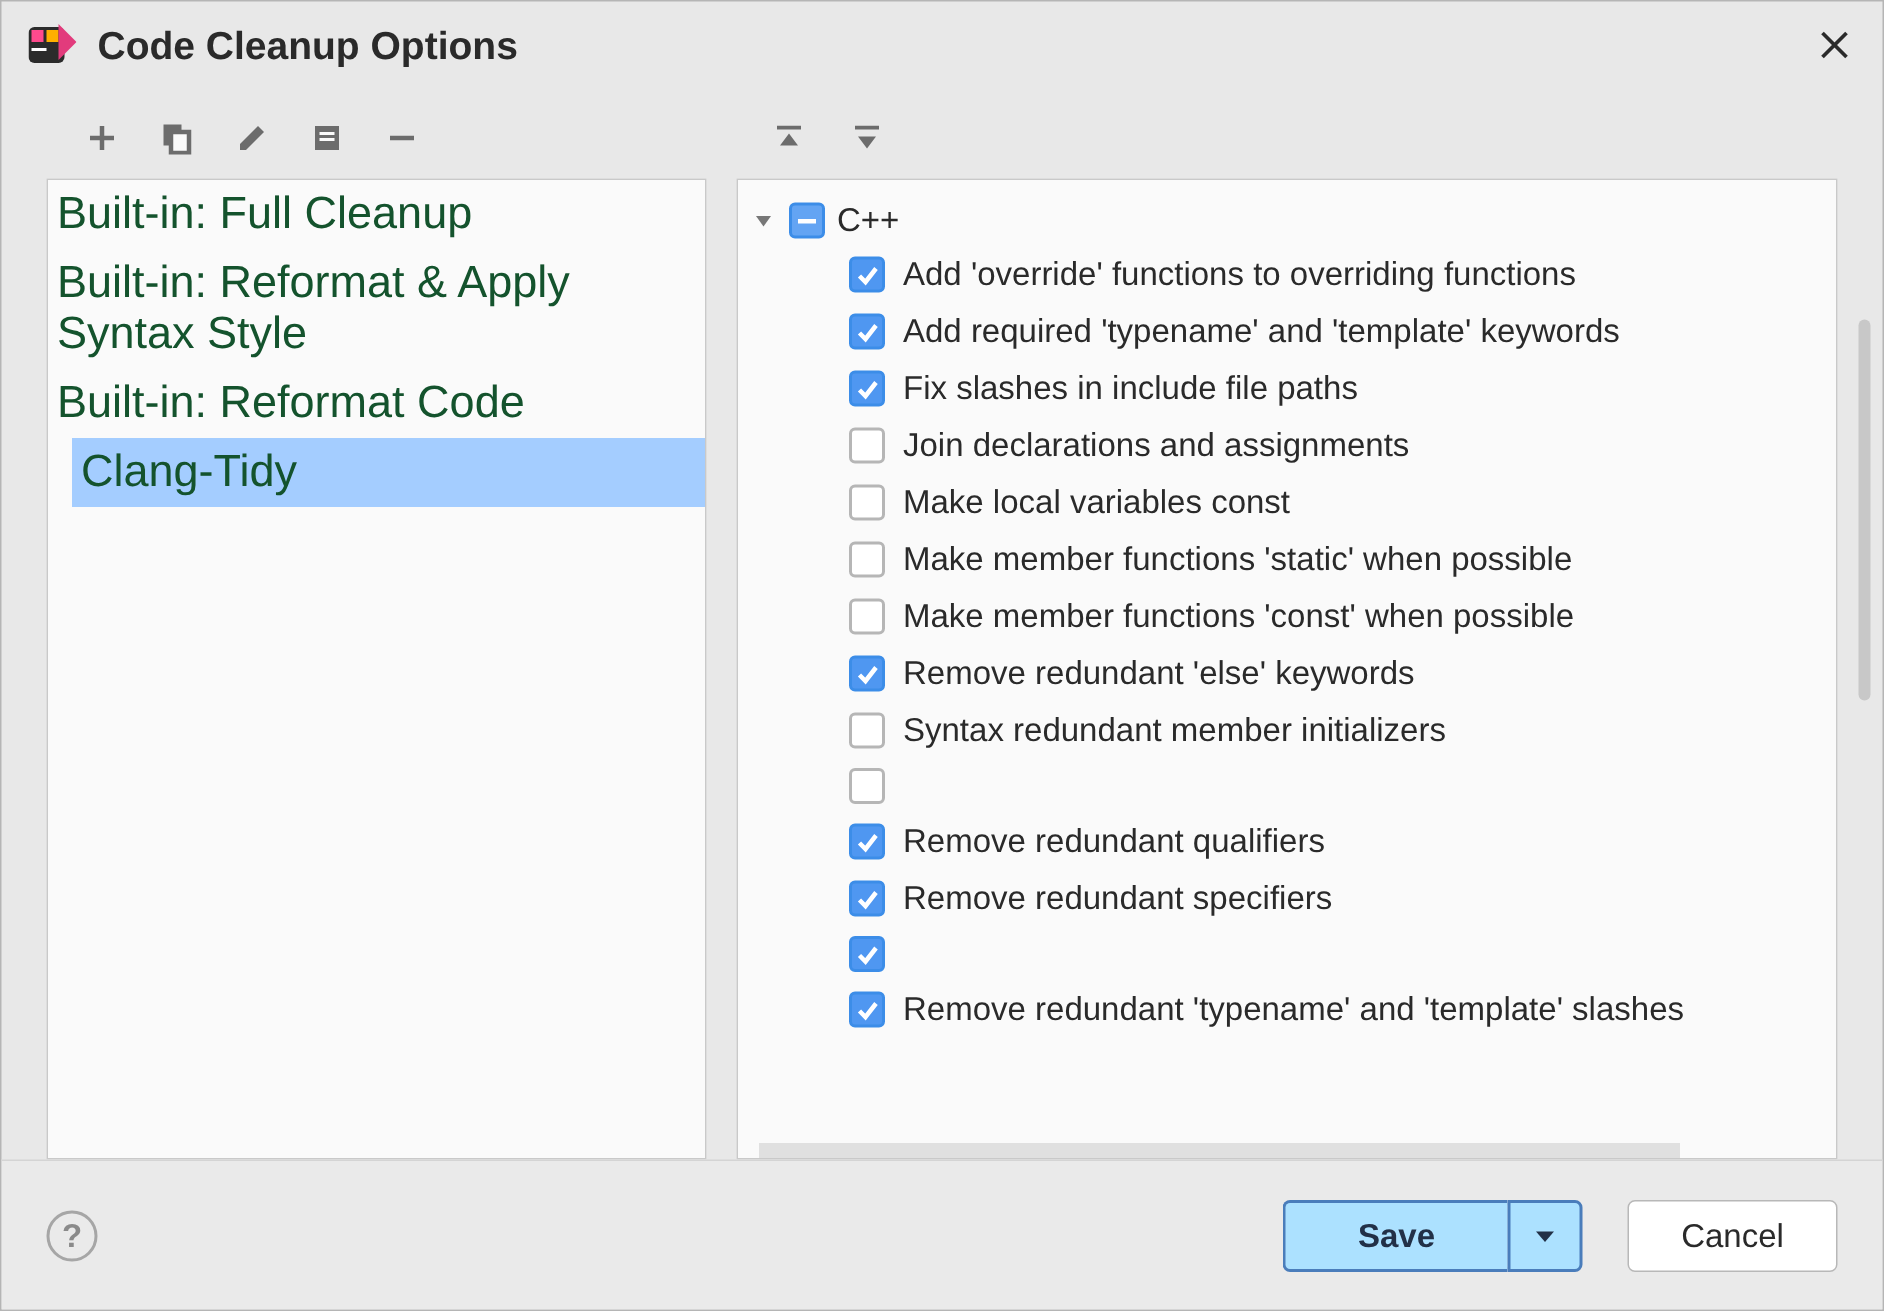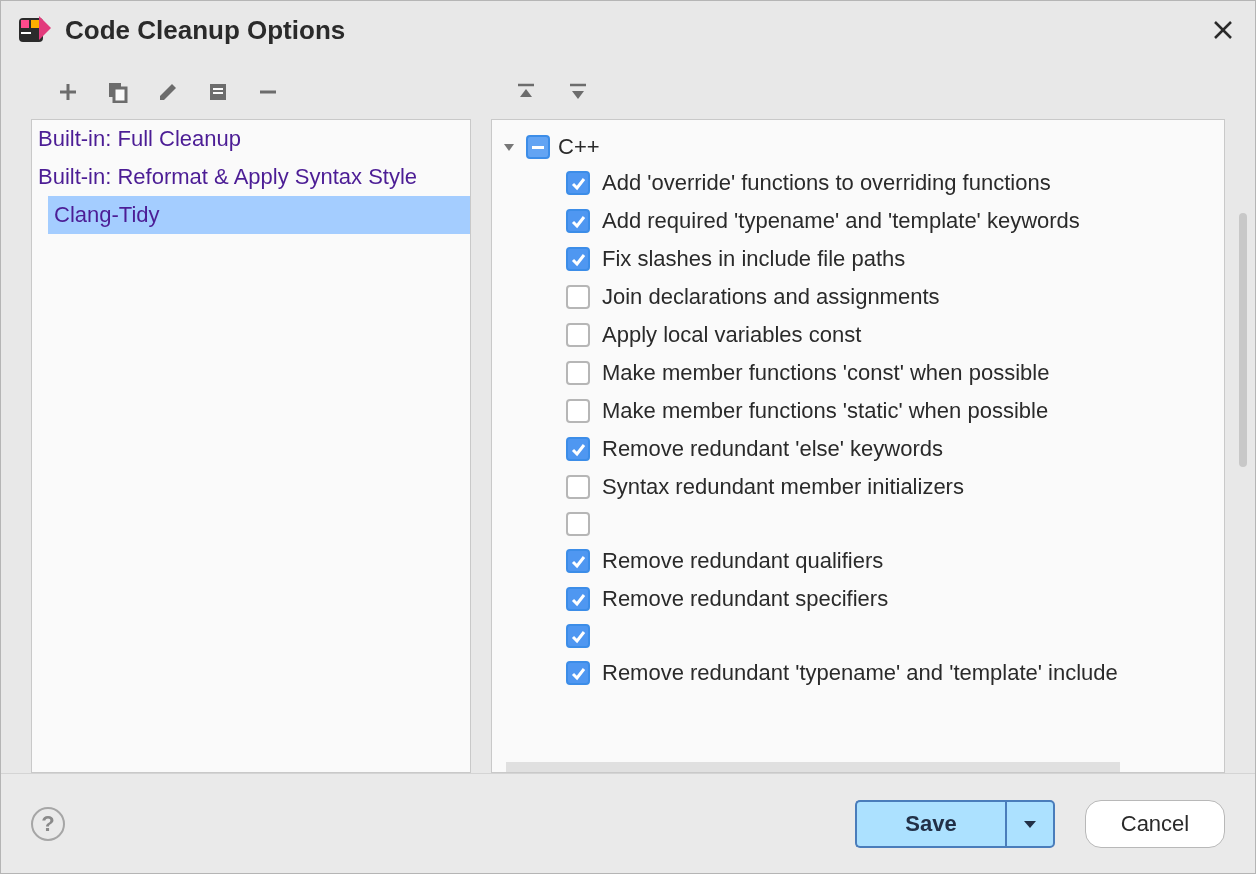--- a/index.html
+++ b/index.html
@@ -72,22 +72,22 @@
     cursor: pointer; color: #6c6c6c;
   }
   .panel {
     flex: 1;
     background: #fafafa;
     border: 1px solid #c9c9c9;
     overflow: hidden;
   }
   .profile-list {
     list-style: none;
-    font-size: 22px;
-    color: #4c1d95;
+    font-size: 30px;
+    color: #14532d;
   }
   .profile-list li {
     padding: 6px 6px;
     cursor: pointer;
   }
   .profile-list li.selected {
     background: #a4cdff;
     margin-left: 16px;
   }
   .tree {
@@ -155,21 +155,21 @@
     display:flex; align-items:center; justify-content:center;
     color: #8a8a8a;
     font-size: 22px;
     font-weight: bold;
     cursor: pointer;
   }
   .footer-spacer { flex: 1; }
   .btn {
     height: 48px;
     font-size: 22px;
-    border-radius: 16px;
+    border-radius: 5px;
     cursor: pointer;
     display: inline-flex; align-items:center; justify-content:center;
   }
   .save-group {
     display: flex;
     margin-right: 30px;
     border-radius: 23px;
   }
   .save-btn {
     width: 150px;
@@ -264,20 +264,21 @@
       <div class="tb-btn">
         <svg width="22" height="22" viewBox="0 0 22 22">
             <line x1="3" y1="11" x2="19" y2="11" stroke="#6c6c6c" stroke-width="3"></line>
           </svg>
       </div>
     </div>
     <div class="panel">
       <ul class="profile-list" id="profile-list">
           <li>Built-in: Full Cleanup</li>
           <li>Built-in: Reformat &amp; Apply Syntax Style</li>
+          <li>Built-in: Reformat Code</li>
           <li class="selected">Clang-Tidy</li>
         </ul>
     </div>
   </div>
 
   <div class="right-col">
     <div class="toolbar-right">
       <div class="tb-btn">
         <svg width="22" height="22" viewBox="0 0 22 22">
           <line x1="3" y1="4" x2="19" y2="4" stroke="#6c6c6c" stroke-width="2.5"></line>
@@ -328,31 +329,31 @@
                 </svg>
               </span>
               <span>Fix slashes in include file paths</span>
             </div>
             <div class="check-row">
               <span class="chk"></span>
               <span>Join declarations and assignments</span>
             </div>
             <div class="check-row">
               <span class="chk"></span>
-              <span>Apply local variables const</span>
+              <span>Make local variables const</span>
+            </div>
+            <div class="check-row">
+              <span class="chk"></span>
+              <span>Make member functions 'static' when possible</span>
             </div>
             <div class="check-row">
               <span class="chk"></span>
               <span>Make member functions 'const' when possible</span>
             </div>
             <div class="check-row">
-              <span class="chk"></span>
-              <span>Make member functions 'static' when possible</span>
-            </div>
-            <div class="check-row">
               <span class="chk checked">
                 <svg width="16" height="16" viewBox="0 0 16 16">
                   <polyline points="3,9 7,13 14,4" fill="none" stroke="#fff" stroke-width="3"></polyline>
                 </svg>
               </span>
               <span>Remove redundant 'else' keywords</span>
             </div>
             <div class="check-row">
               <span class="chk"></span>
               <span>Syntax redundant member initializers</span>
@@ -382,21 +383,21 @@
                   <polyline points="3,9 7,13 14,4" fill="none" stroke="#fff" stroke-width="3"></polyline>
                 </svg>
               </span>
             </div>
             <div class="check-row">
               <span class="chk checked">
                 <svg width="16" height="16" viewBox="0 0 16 16">
                   <polyline points="3,9 7,13 14,4" fill="none" stroke="#fff" stroke-width="3"></polyline>
                 </svg>
               </span>
-              <span>Remove redundant 'typename' and 'template' include</span>
+              <span>Remove redundant 'typename' and 'template' slashes</span>
             </div>
           </div>
       </div>
       <div class="hscroll-marker"></div>
     </div>
     <div class="scroll-marker"></div>
   </div>
 
 </div>
 

